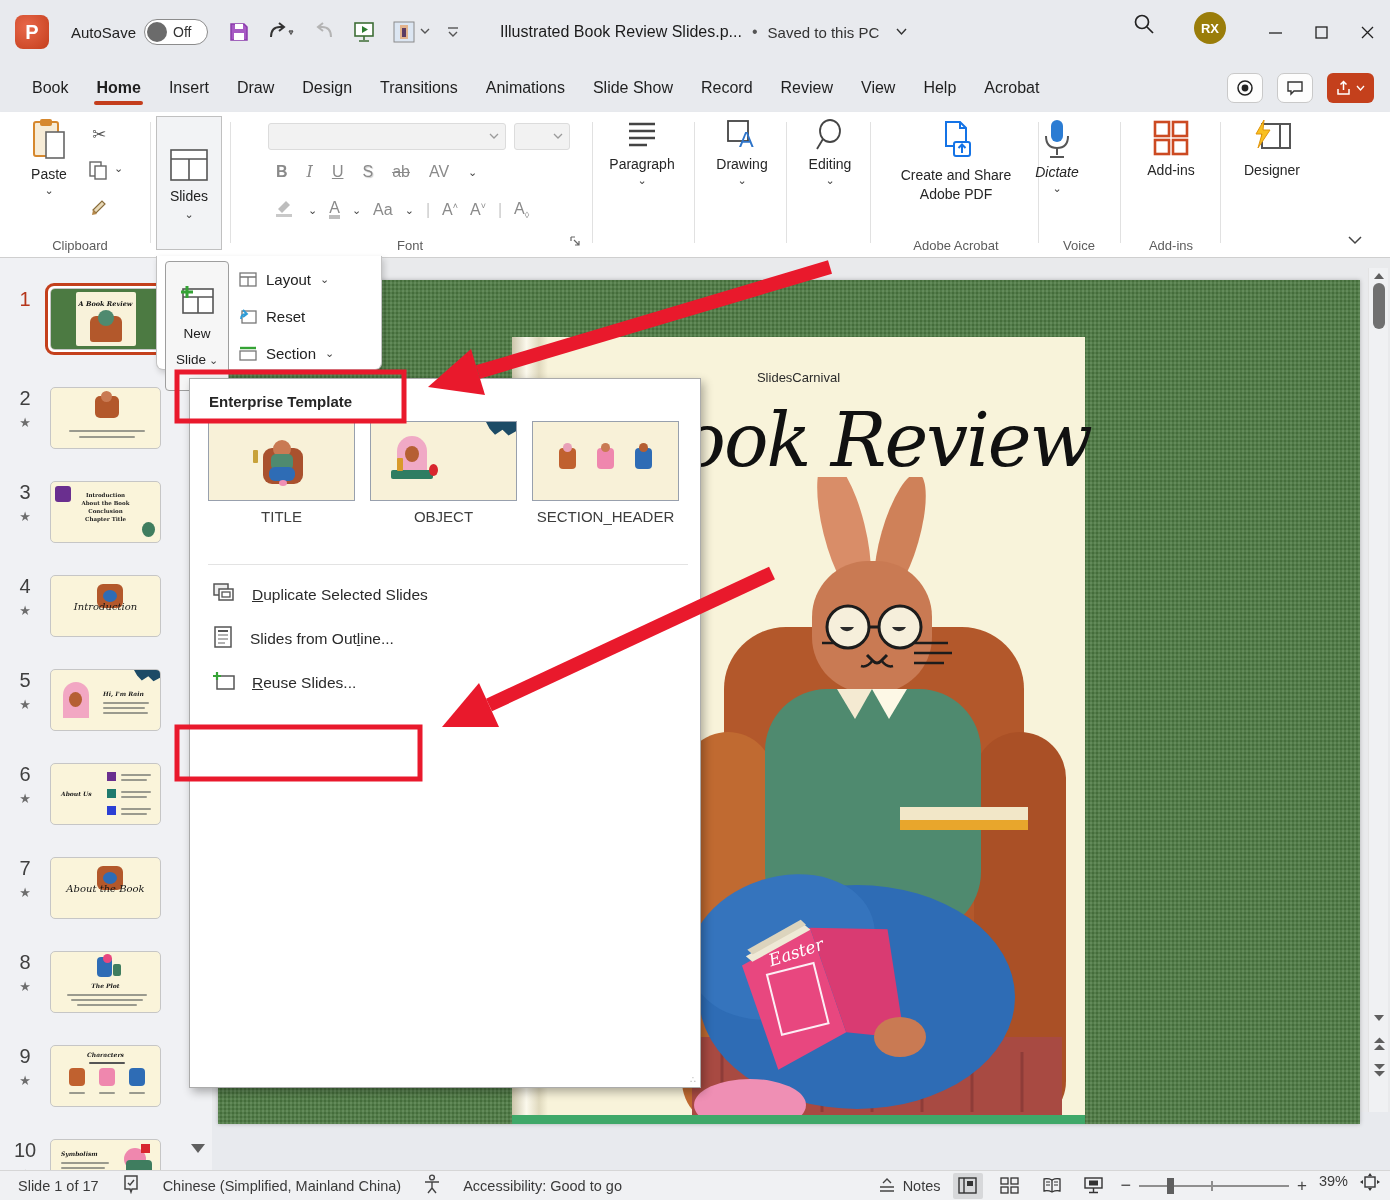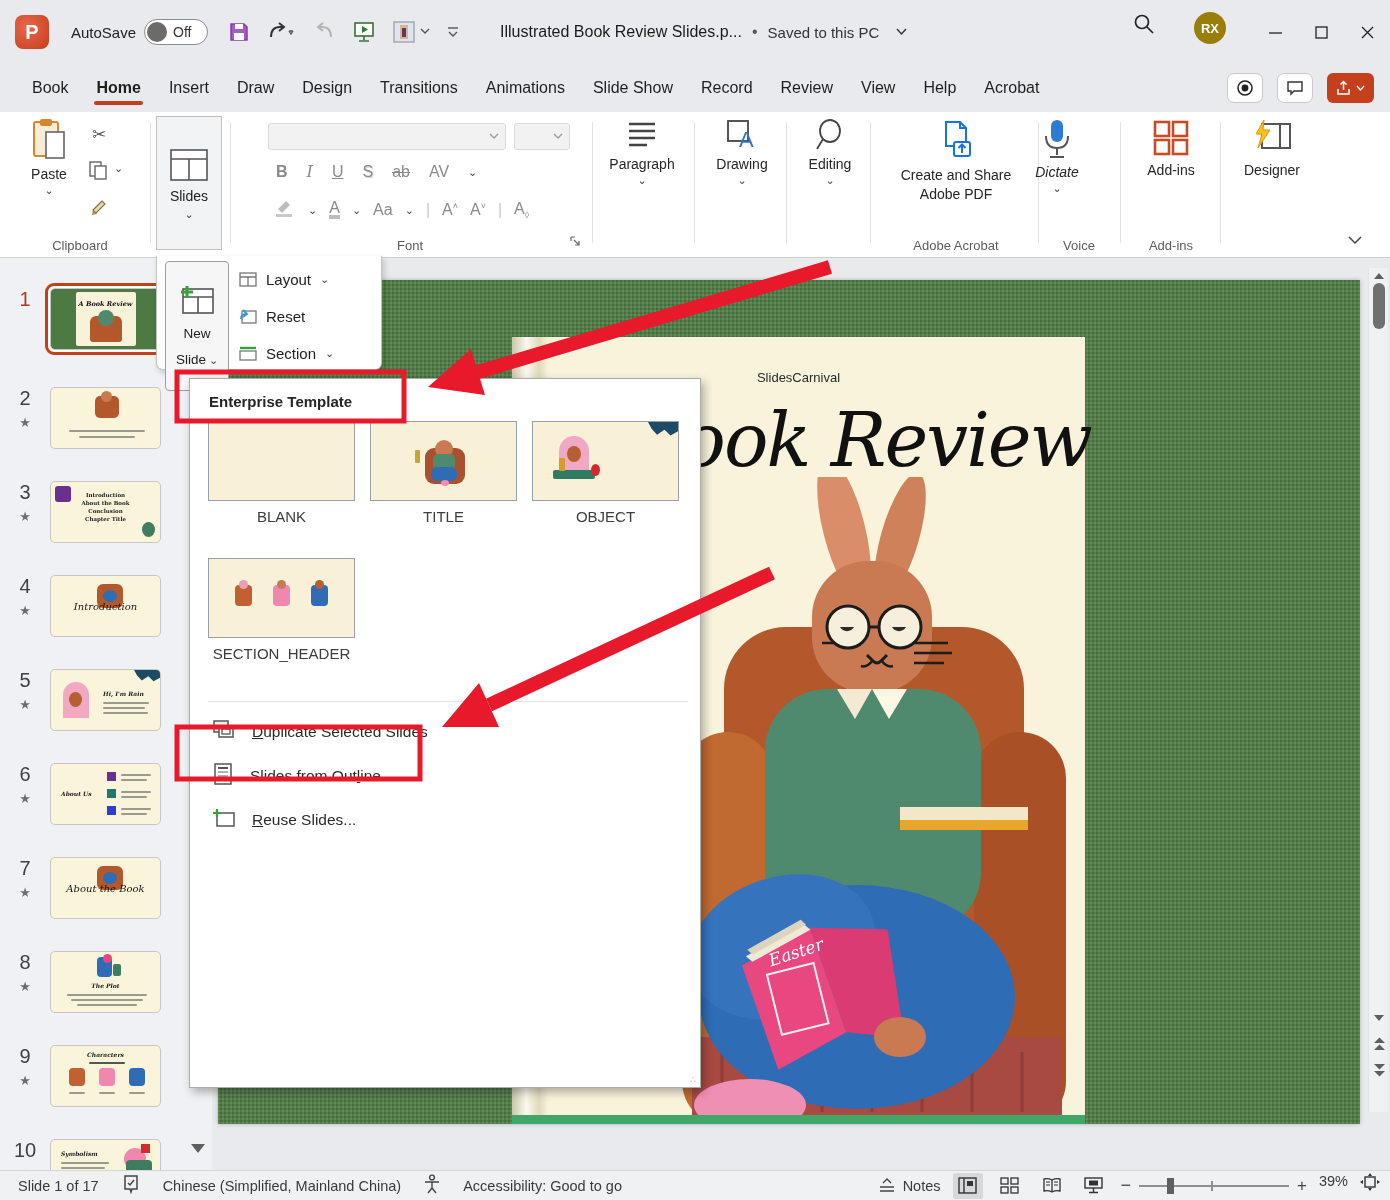--- a/index.html
+++ b/index.html
@@ -776,24 +776,20 @@
         </svg>
       <span>Section</span>
         <span class="chev">⌄</span>
     </div>
   </div>
 
   <div class="menu" id="menu-host">
     <div>
         <div class="sect-title">Enterprise Template</div>
         <div class="gallery">
-          <div class="g-item">
-            <div class="g-thumb"></div>
-            <div class="g-label">BLANK</div>
-          </div>
           <div class="g-item">
             <div class="g-thumb">
               <div class="blob" style="left:54px;top:26px;width:40px;height:36px;background:#a9512e;border-radius:9px;"></div>
               <div class="blob" style="left:64px;top:18px;width:18px;height:18px;background:#c97a53;"></div>
               <div class="blob" style="left:62px;top:32px;width:22px;height:16px;background:#4f8a6f;border-radius:5px;"></div>
               <div class="blob" style="left:60px;top:45px;width:26px;height:14px;background:#2e6cb5;border-radius:6px;"></div>
               <div class="blob" style="left:44px;top:28px;width:5px;height:13px;background:#c8a23a;border-radius:1px;"></div>
               <div class="blob" style="left:70px;top:58px;width:8px;height:6px;background:#ef8fb4;"></div>
             </div>
             <div class="g-label">TITLE</div>

